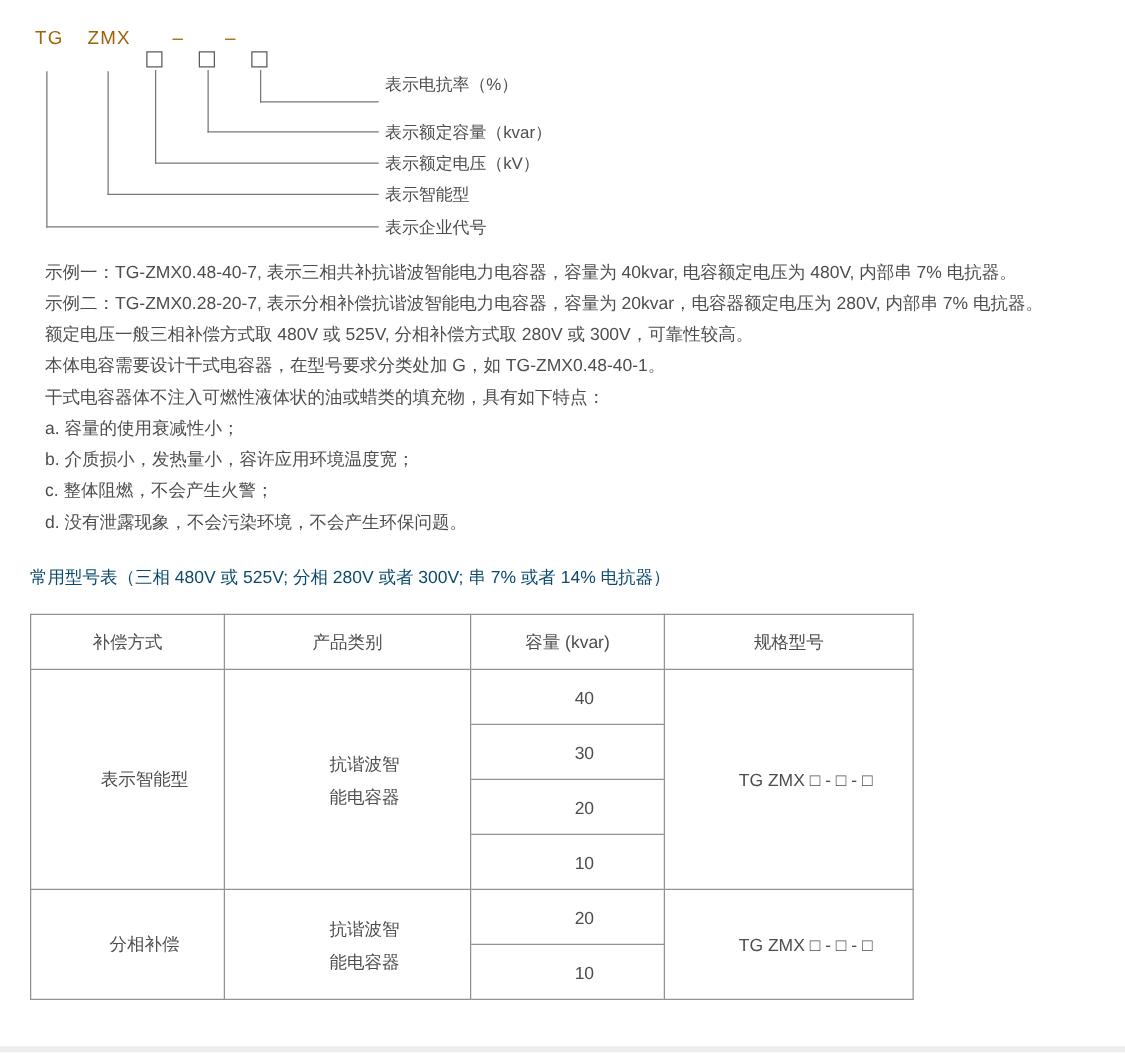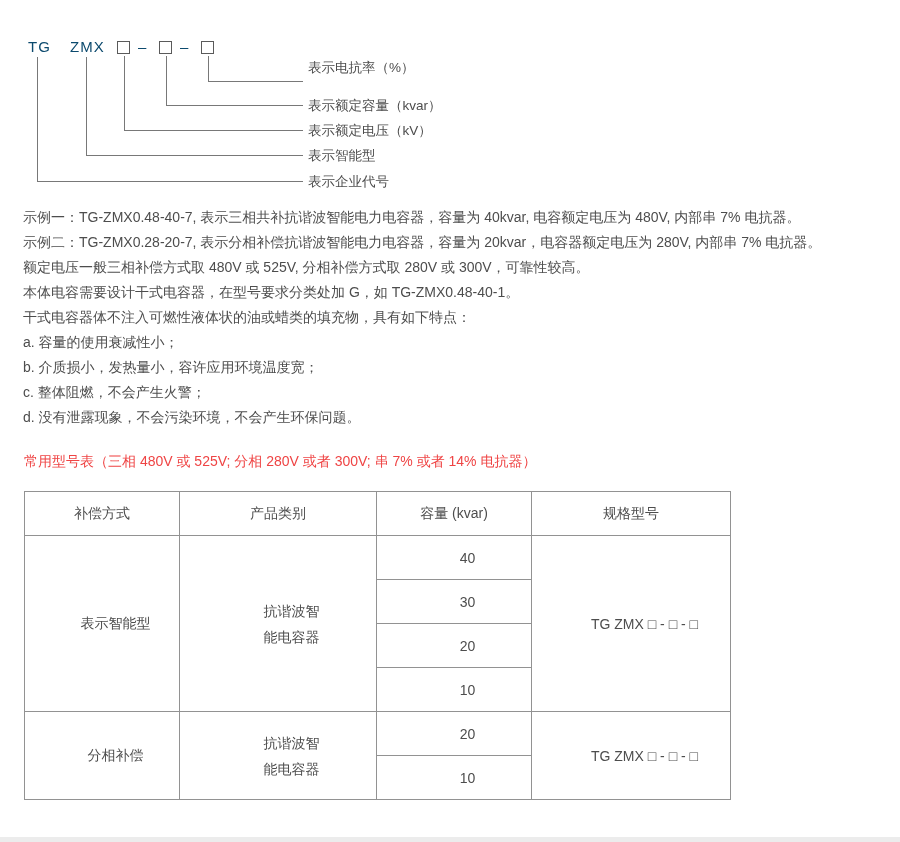--- a/index.html
+++ b/index.html
@@ -9,47 +9,47 @@
     position: relative;
     width: 900px;
     height: 842px;
     background: #ffffff;
     color: #4d4d4d;
     overflow: hidden;
   }
   
   .diagram { position: relative; height: 205px; }
   .sym {
-    position: absolute; top: 38px;
-    font-size: 15px; color: #0c4a6e; letter-spacing: 1px; line-height: 18px;
+    position: absolute; top: 22px;
+    font-size: 15px; color: #a16207; letter-spacing: 1px; line-height: 18px;
   }
   .mbox {
     position: absolute; top: 41px;
     width: 13px; height: 13px;
     border: 1px solid #5a5a5a;
     background: #ffffff;
   }
   .lline {
     position: absolute;
     border-left: 1px solid #787878;
     border-bottom: 1px solid #787878;
   }
   .dlabel {
     position: absolute; left: 308px;
     font-size: 13.5px; line-height: 18px; color: #4d4d4d; white-space: nowrap;
   }
   
-  .content { padding: 0 23px; }
+  .content { padding: 0 36px; }
   .content p {
     font-size: 14px; line-height: 25px; color: #4d4d4d; white-space: nowrap;
   }
   
   .table-title {
     margin: 19px 16px 0 24px;
-    font-size: 14px; line-height: 25px; color: #ef4444;
+    font-size: 14px; line-height: 25px; color: #0c4a6e;
   }
   table.spec { border-collapse: collapse; margin: 17px 0 0 24px; table-layout: fixed; }
   .spec th, .spec td {
     border: 1px solid #929292;
     text-align: center; vertical-align: middle;
     font-weight: normal; font-size: 14px; color: #4d4d4d;
     background: #ffffff;
     margin-left: 24px;
   }
   .spec th { height: 44px; }

